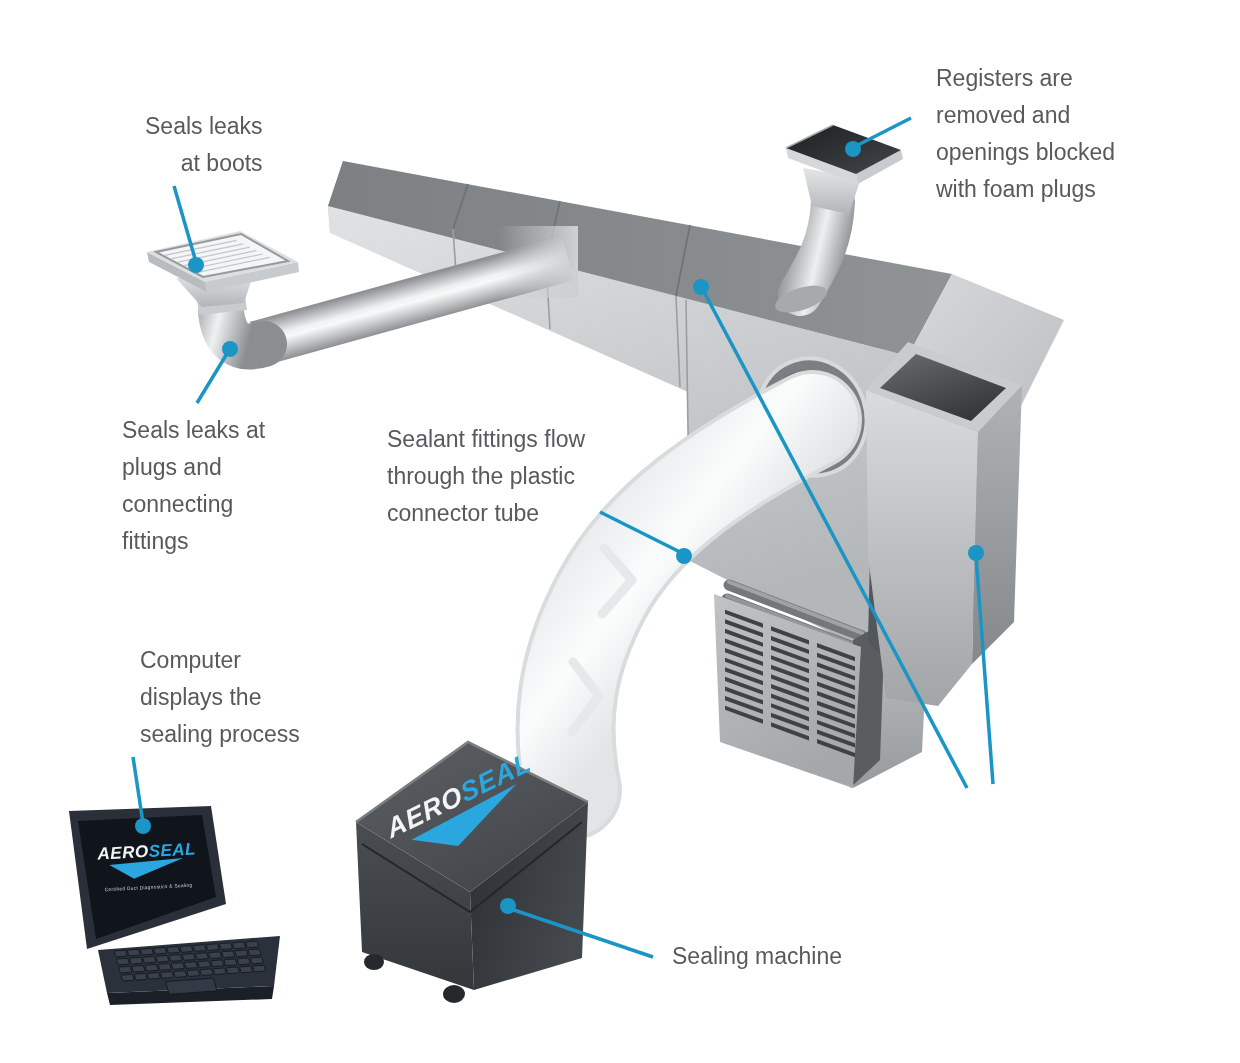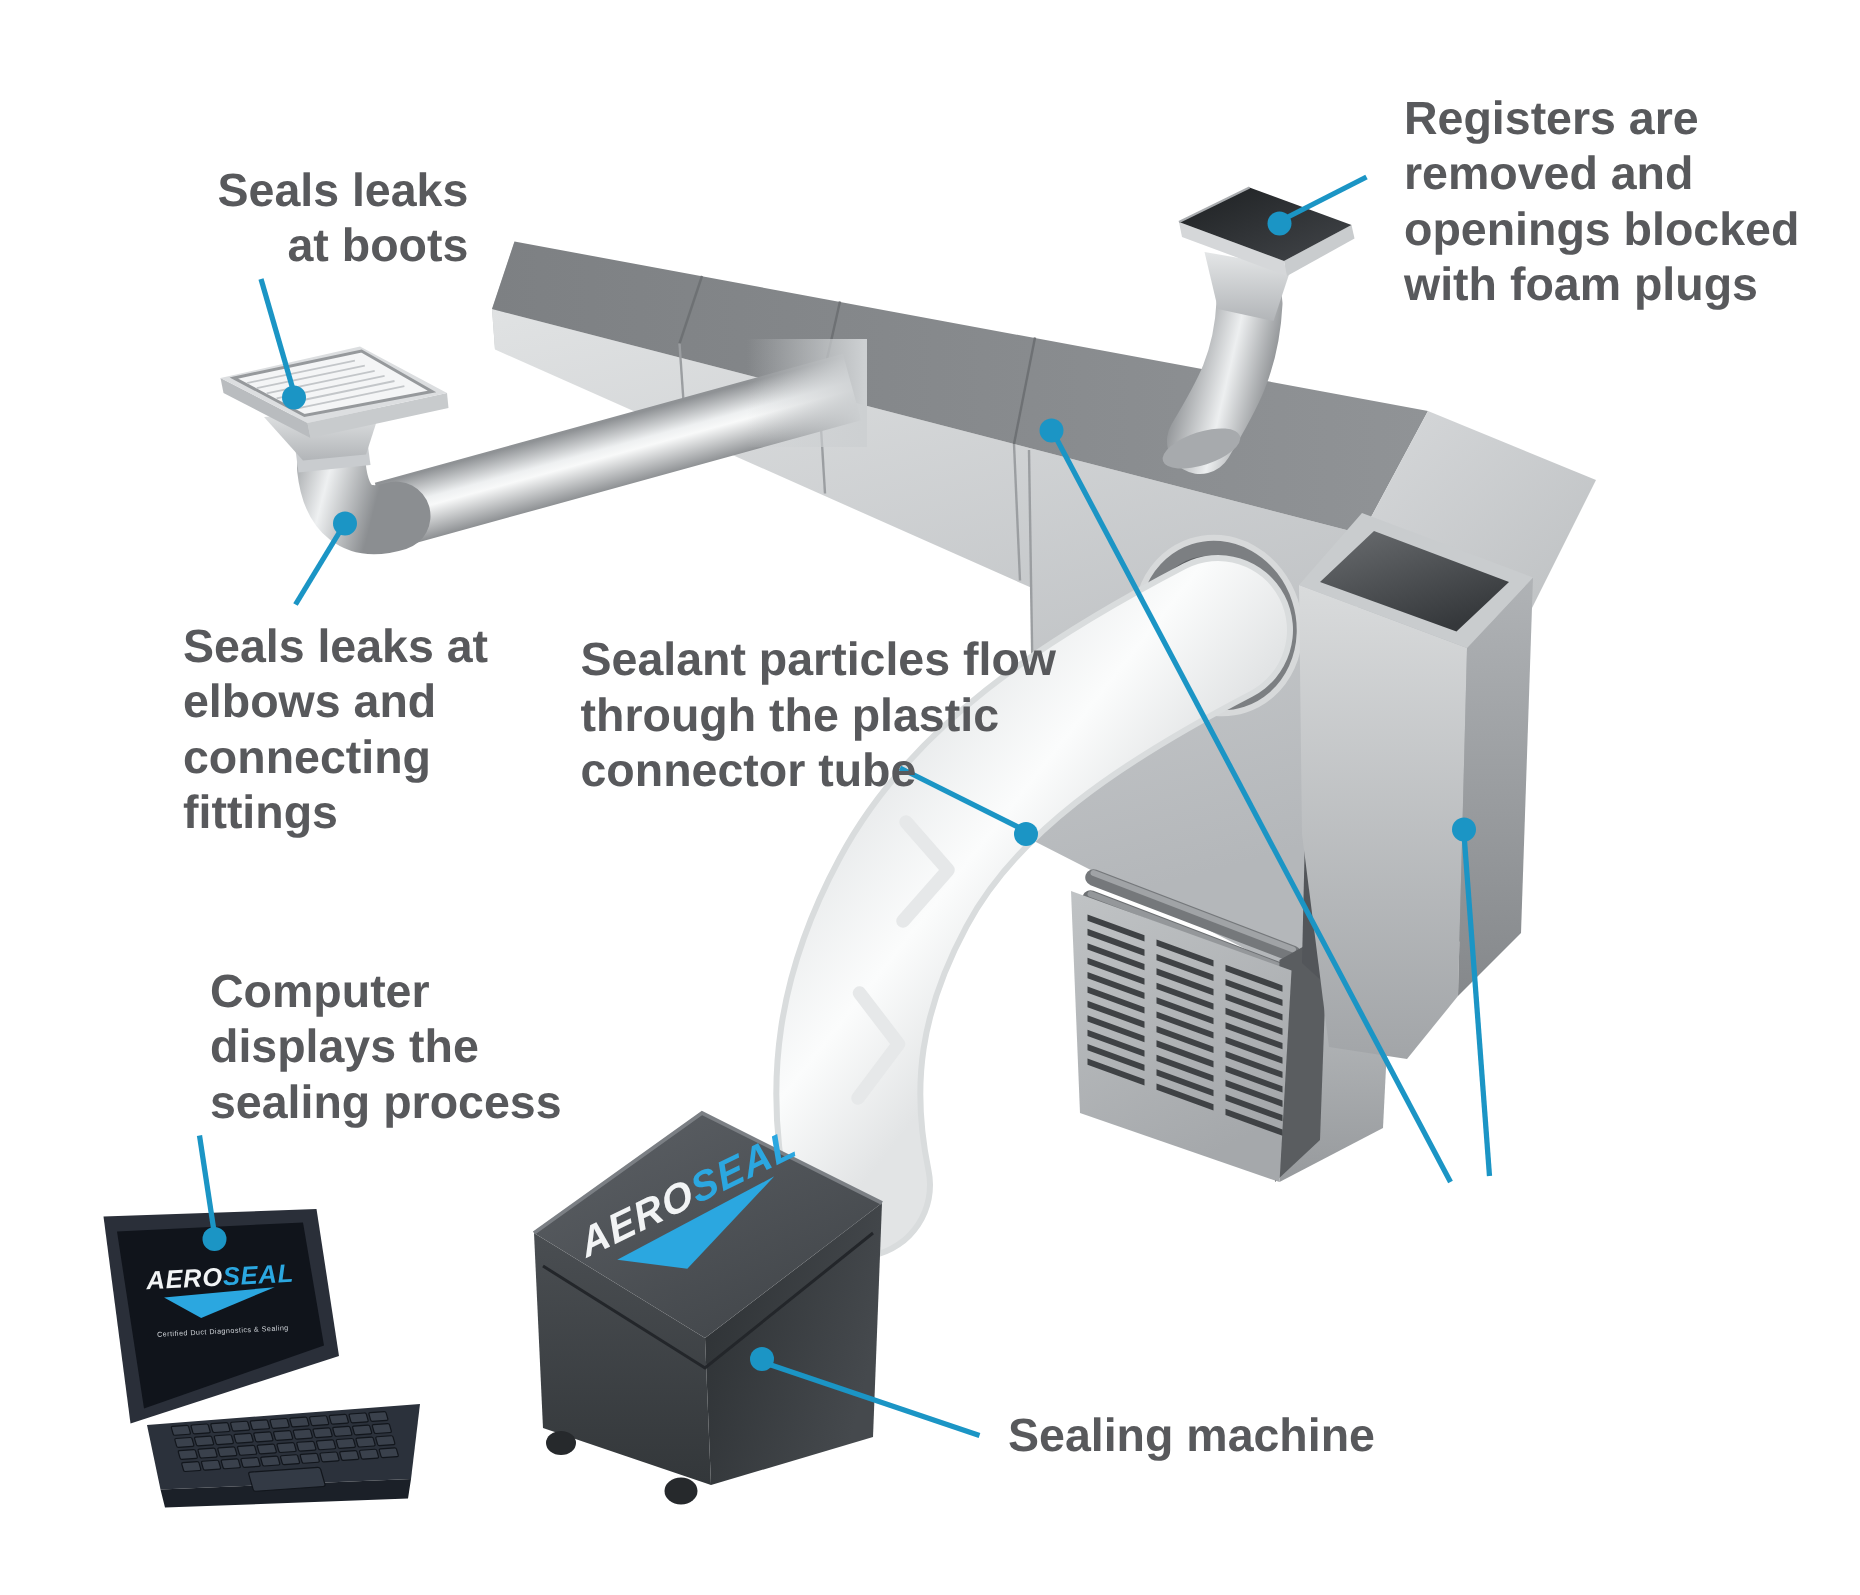--- a/index.html
+++ b/index.html
@@ -1,20 +1,20 @@
 <!DOCTYPE html>
 <html style="--accent: #1b95c5; --label: #58595c; --bg: #ffffff;"><head>
 <meta charset="utf-8">
 <style>
   html,body{margin:0;padding:0;background:#ffffff;}
   .stage{position:relative;width:1240px;height:1063px;background:var(--bg,#fff);overflow:hidden;
          font-family:"Liberation Sans", sans-serif;}
   .illustration{position:absolute;left:0;top:0;width:1240px;height:1063px;}
   .label{position:absolute;white-space:pre-line;color:var(--label,#58595c);
-         font-size:31px;line-height:37px;font-weight:700;letter-spacing:0;}
+         font-size:23px;line-height:37px;font-weight:400;letter-spacing:0;}
   .label-boots{left:145px;top:108px;text-align:right;}
   .label-registers{left:936px;top:60px;}
   .label-elbows{left:122px;top:412px;}
   .label-sealant{left:387px;top:421px;}
   .label-computer{left:92px;top:642px;margin-left:48px;}
   .label-chambers{left:918px;top:793px;}
   .label-machine{left:672px;top:938px;text-align:center;}
   .callout-line{stroke:var(--accent,#1b95c5);stroke-width:3.5;fill:none;}
   .callout-dot{fill:var(--accent,#1b95c5);}
 </style>
@@ -332,24 +332,24 @@
   </g>
 </svg>
 
 <div class="label label-boots">Seals leaks
 at boots</div>
 <div class="label label-registers">Registers are
 removed and
 openings blocked
 with foam plugs</div>
 <div class="label label-elbows">Seals leaks at
-elbows and
+plugs and
 connecting
 fittings</div>
-<div class="label label-sealant">Sealant particles flow
+<div class="label label-sealant">Sealant fittings flow
 through the plastic
 connector tube</div>
 <div class="label label-computer">Computer
 displays the
 sealing process</div>
 <div class="label label-machine">Sealing machine</div>
 
 </div>
 
 </body></html>

